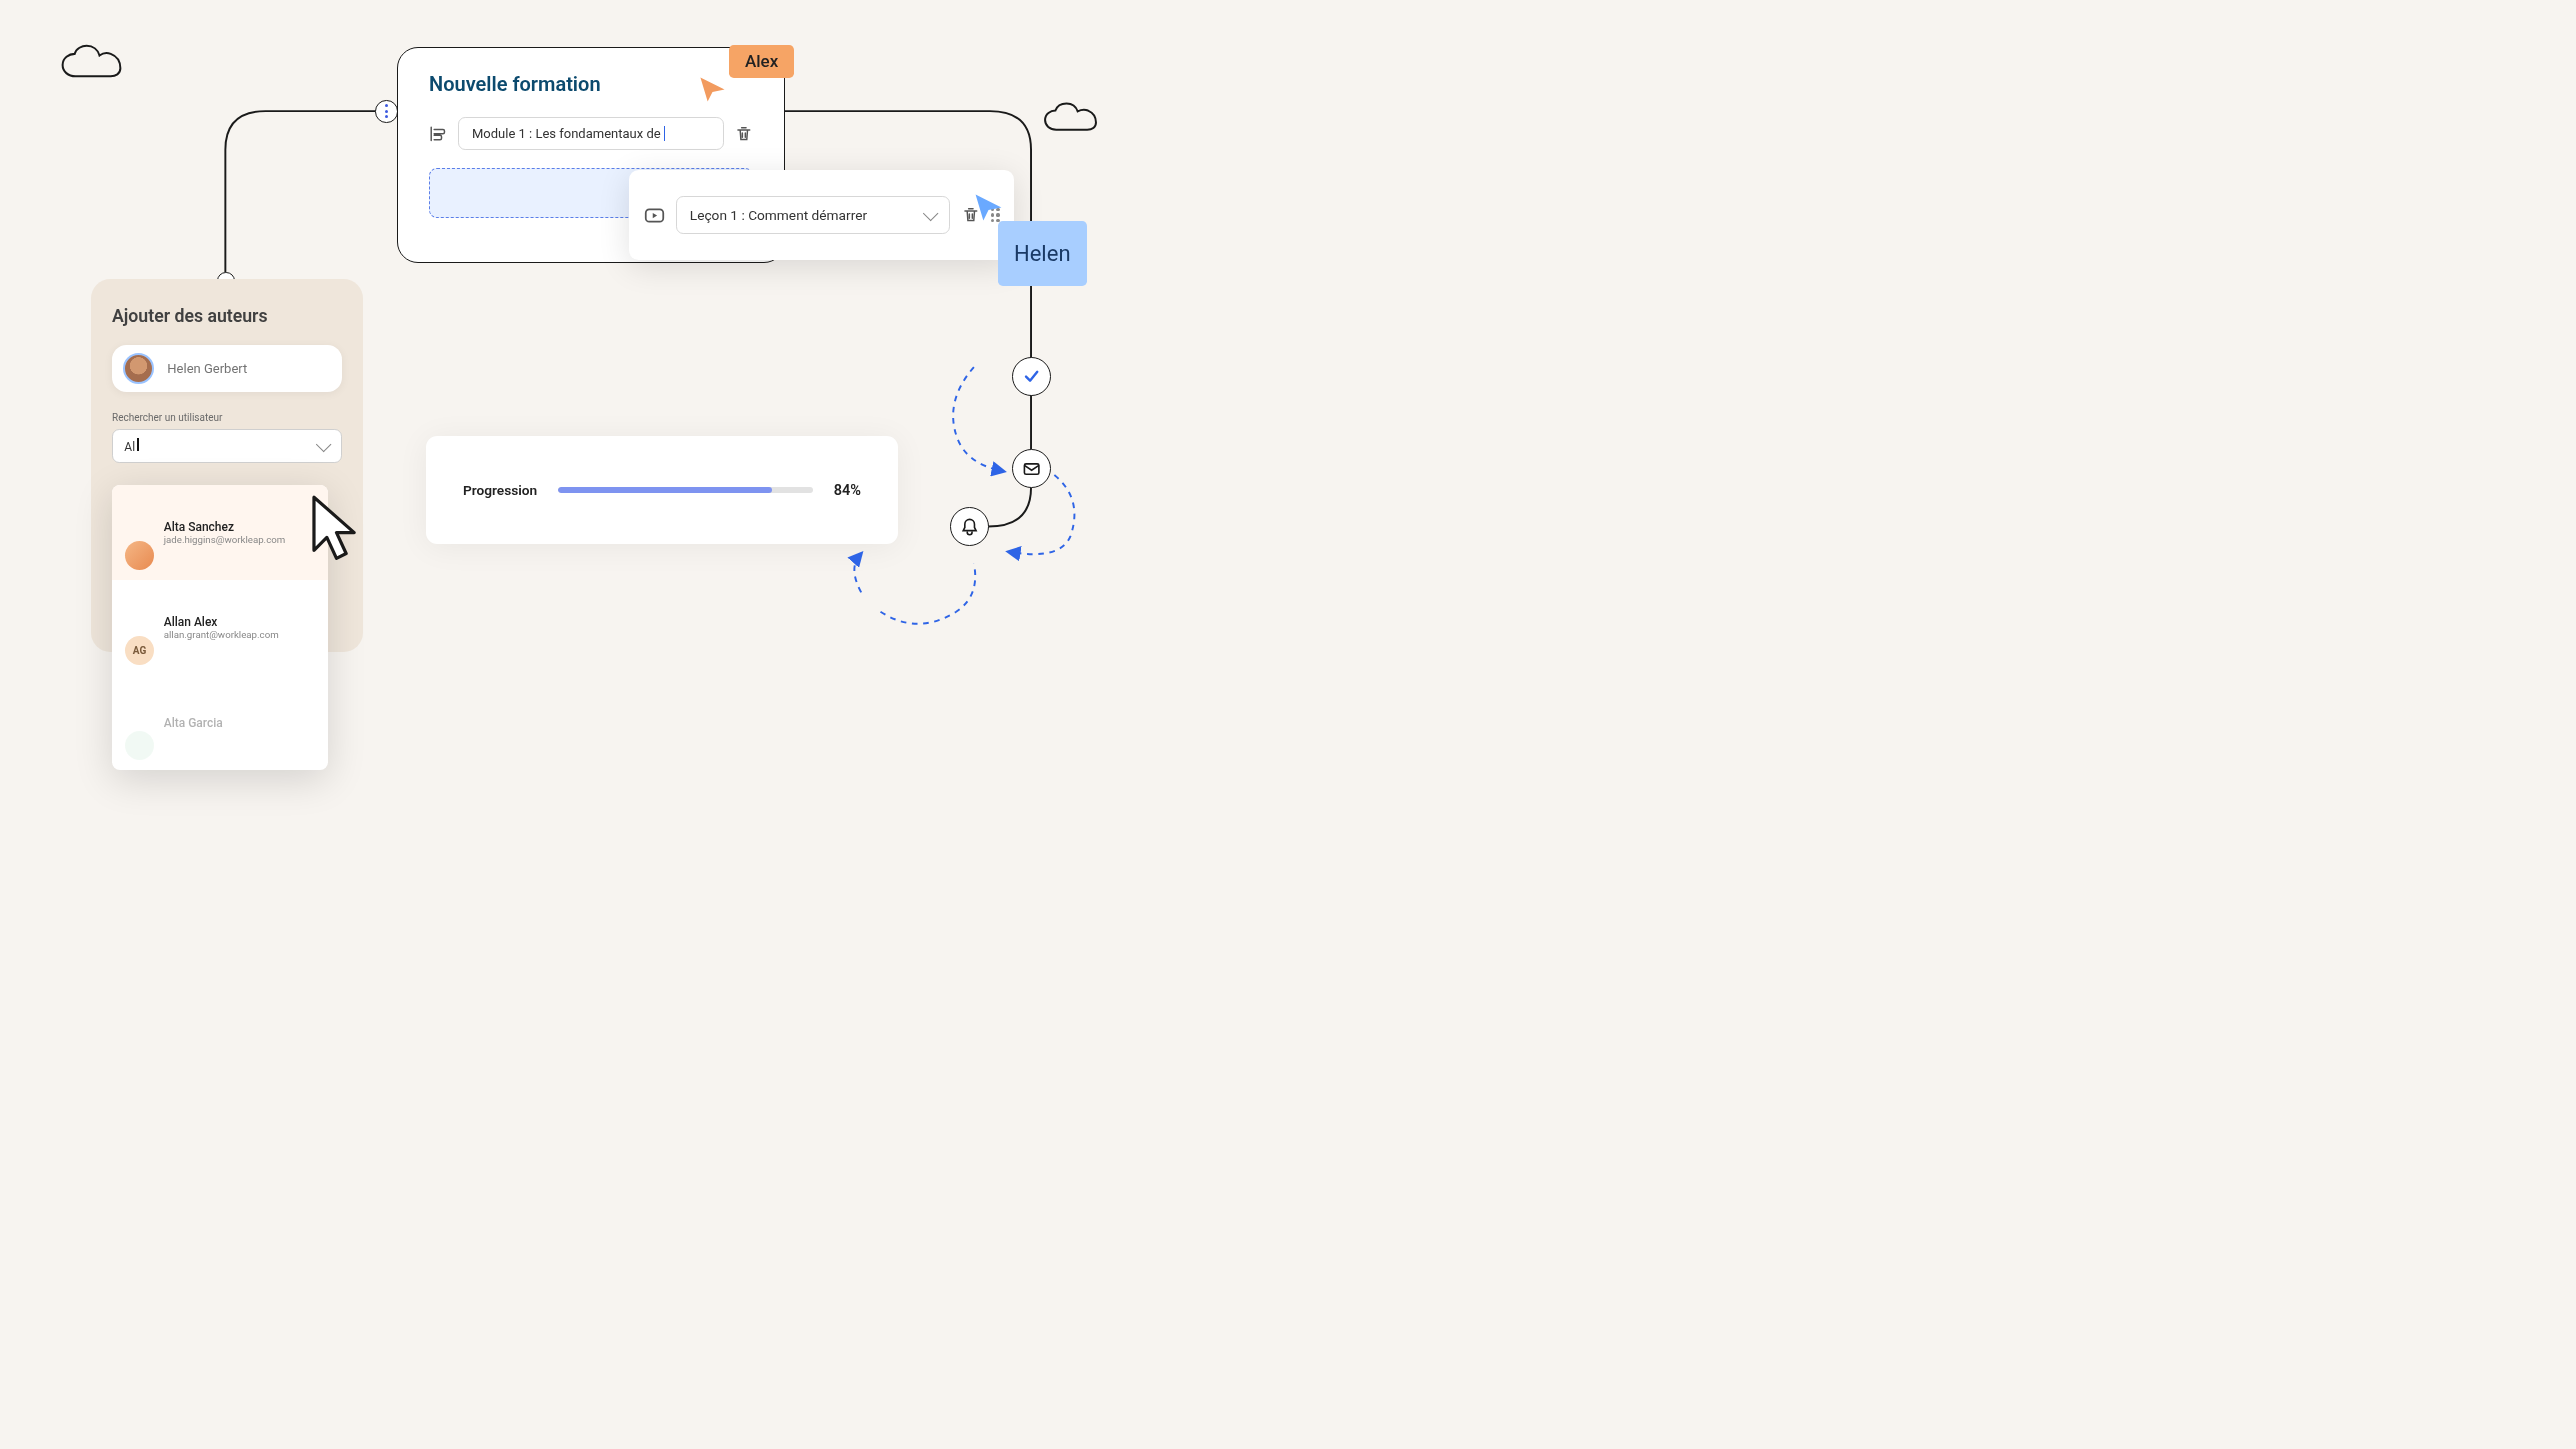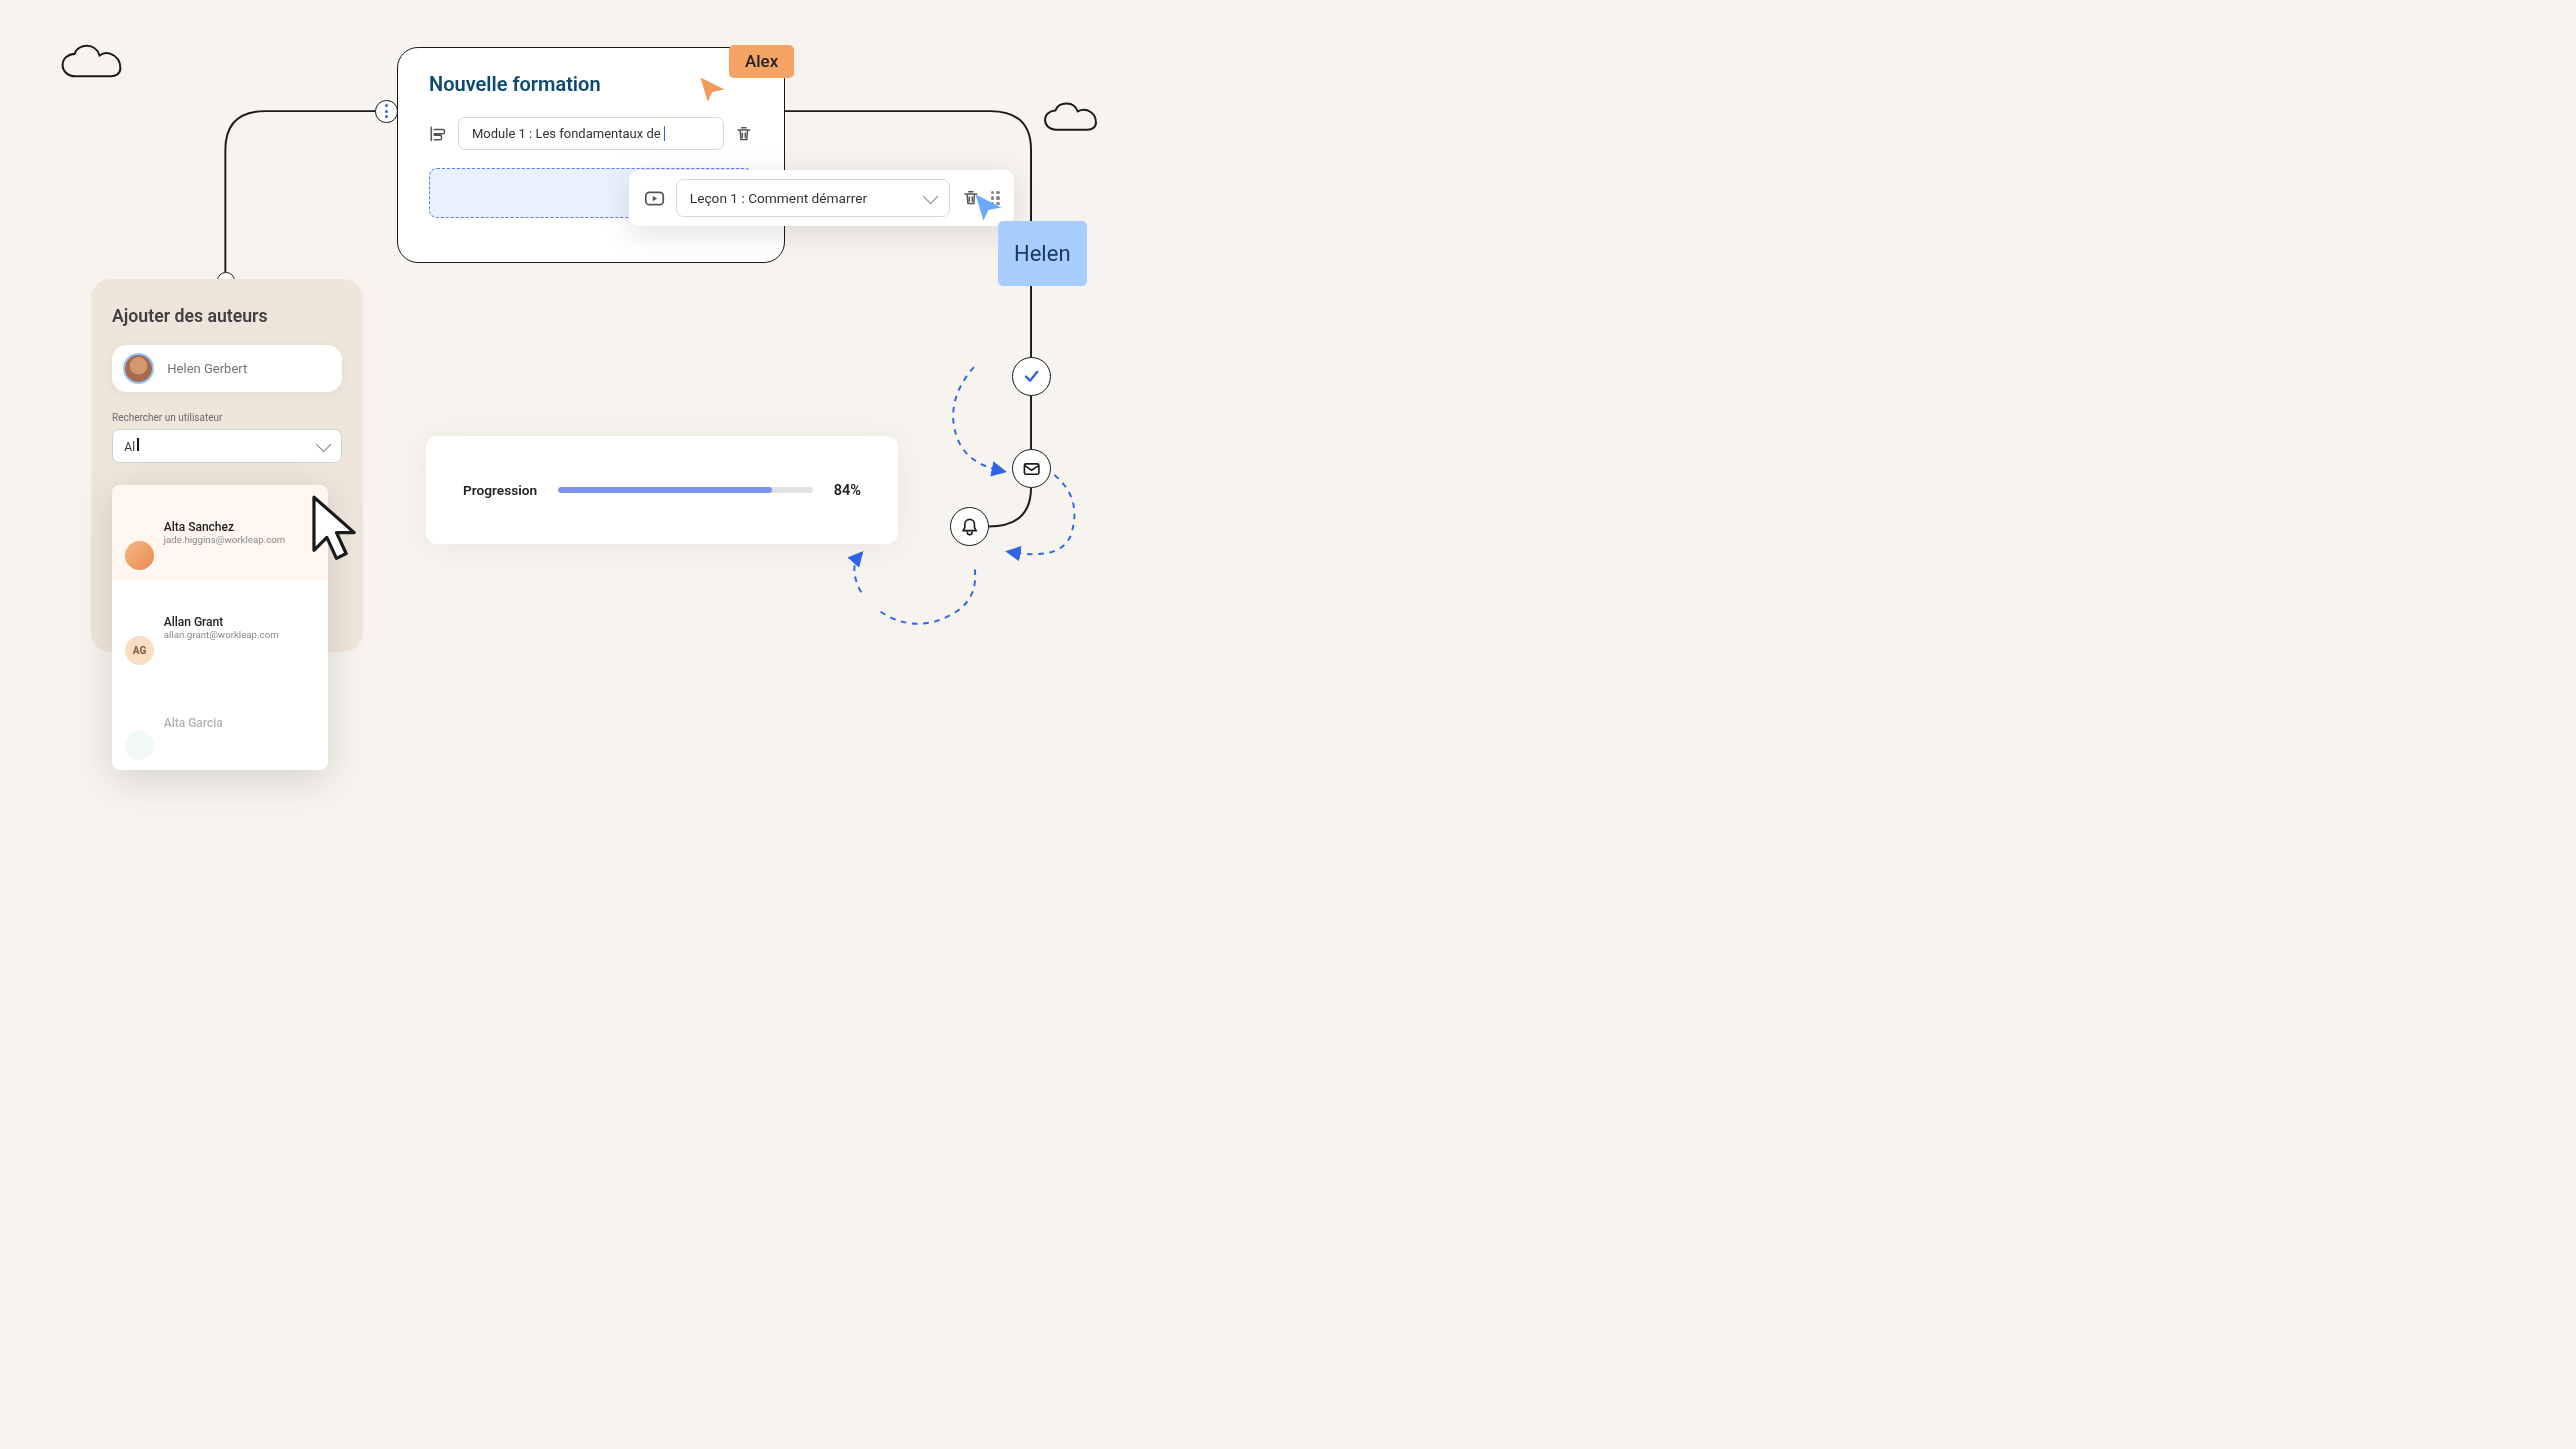--- a/index.html
+++ b/index.html
@@ -22,21 +22,21 @@
 .module-input{flex:1;border:0.8px solid #d7d7d7;border-radius:7.2px;padding:8px 13px;font-size:13px;color:#333;display:flex;align-items:center;background:#fff;}
 .module-input .caret{display:inline-block;width:1.6px;height:14.5px;background:#2e64e6;margin-left:3.2px;}
 .del-icon{width:17.7px;height:19.3px;color:#555;}
 .dashed-drop{margin-top:17.7px;height:50px;border:1.6px dashed #5a7ee8;border-radius:8px;background:#e9f1ff;}
 
 
 .handle-dots{position:absolute;left:375px;top:100px;width:22.5px;height:22.5px;background:#fff;border:1.6px solid #1a1a1a;border-radius:50%;display:flex;flex-direction:column;align-items:center;justify-content:center;gap:2.4px;}
 .handle-dots span{width:3.2px;height:3.2px;background:#3d5ae0;border-radius:50%;}
 
 
-.lesson-card{position:absolute;left:629px;top:170px;width:385px;height:56px;background:#fff;border-radius:9.7px;box-shadow:0 6.4px 32px rgba(0,0,0,.12);display:flex;align-items:center;padding:0 14.5px;gap:11.3px;}
+.lesson-card{position:absolute;left:629px;top:170px;width:385px;height:90px;background:#fff;border-radius:9.7px;box-shadow:0 6.4px 32px rgba(0,0,0,.12);display:flex;align-items:center;padding:0 14.5px;gap:11.3px;}
 .lesson-input{flex:1;border:0.8px solid #d7d7d7;border-radius:7.2px;padding:9.7px 13px;font-size:13.7px;color:#333;display:flex;align-items:center;justify-content:space-between;}
 .grip{display:grid;grid-template-columns:3.2px 3.2px;grid-template-rows:3.2px 3.2px 3.2px;gap:2.4px;}
 .grip span{width:3.2px;height:3.2px;background:#888;border-radius:50%;}
 
 
 .alex-cursor{position:absolute;left:698px;top:75px;}
 .alex-tag{position:absolute;left:729px;top:45px;background:#f6a465;color:#222;font-size:17px;font-weight:500;padding:6.4px 16px;border-radius:4.8px;}
 
 .helen-cursor{position:absolute;left:973px;top:192px;}
 .helen-tag{position:absolute;left:998px;top:221px;background:#a8ceff;color:#1a3a66;font-size:22px;font-weight:400;padding:20px 16px;border-radius:4.8px;}
@@ -187,21 +187,21 @@
     <div class="drop-item hl">
       <div class="drop-av as"></div>
       <div class="drop-info">
         <div class="n">Alta Sanchez</div>
         <div class="m">jade.higgins@workleap.com</div>
       </div>
     </div>
     <div class="drop-item">
       <div class="drop-av ag">AG</div>
       <div class="drop-info">
-        <div class="n">Allan Grant</div>
+        <div class="n">Allan Alex</div>
         <div class="m">allan.grant@workleap.com</div>
       </div>
     </div>
     <div class="drop-item fade">
       <div class="drop-av alta"></div>
       <div class="drop-info">
         <div class="n">Alta Garcia</div>
       </div>
     </div>
   </div>

